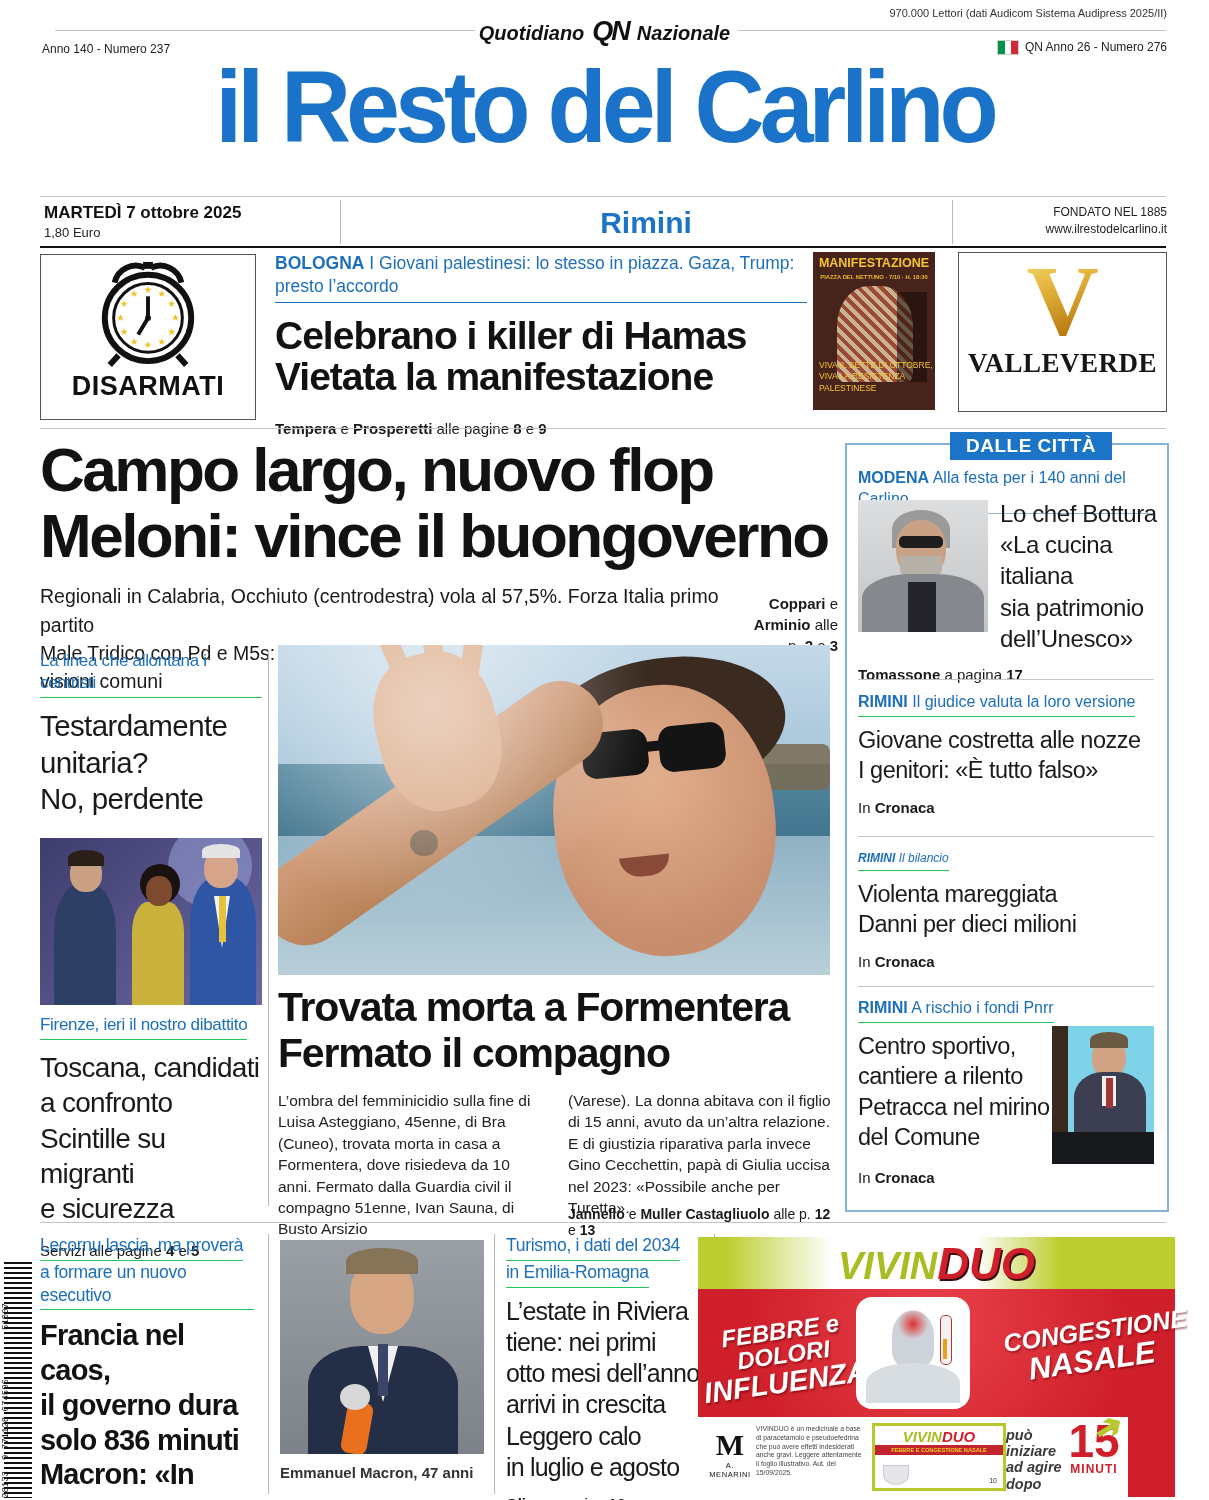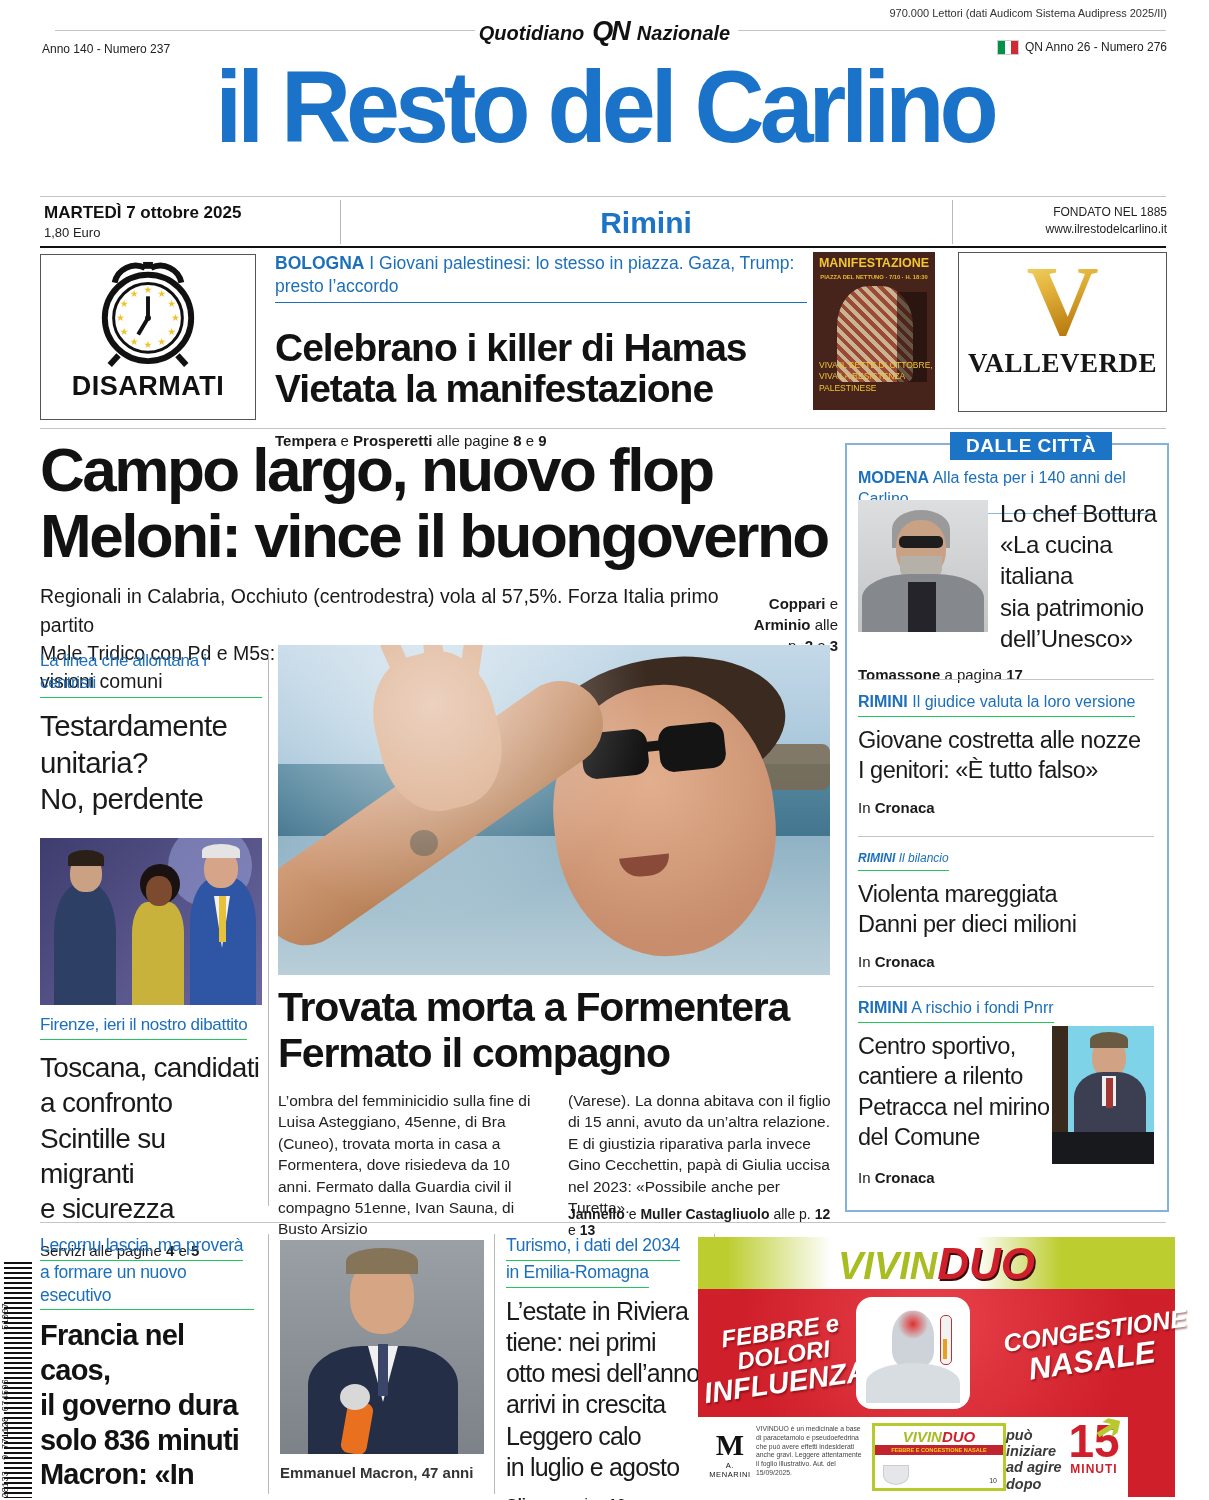--- a/index.html
+++ b/index.html
@@ -132,21 +132,21 @@
     <text x="46" y="38.7" font-size="10" text-anchor="middle" fill="#eec32a">★</text>
     <line x1="60" y1="60" x2="60" y2="38" stroke="#111" stroke-width="4"></line>
     <line x1="60" y1="60" x2="50" y2="77" stroke="#111" stroke-width="4"></line>
     <circle cx="60" cy="60" r="3" fill="#111"></circle>
   </svg>
   <div class="disarmati-label">DISARMATI</div>
 </div>
 
 <div class="abs" style="left:275px;top:252px;width:532px;">
   <div class="kick" style="font-size:17.5px;border-bottom:1px solid #1c6fba;padding-bottom:4px;"><span class="b">BOLOGNA</span><span> I Giovani palestinesi: lo stesso in piazza. Gaza, Trump: presto l’accordo</span></div>
-  <div class="hl-b" style="font-size:39px;letter-spacing:-1px;line-height:1.07;margin-top:24px;">Celebrano i killer di Hamas</div>
+  <div class="hl-b" style="font-size:39px;letter-spacing:-1px;line-height:1.07;margin-top:12px;">Celebrano i killer di Hamas</div>
   <div class="hl-b" style="font-size:39px;letter-spacing:-1px;line-height:1.07;">Vietata la manifestazione</div>
   <div class="byl" style="margin-top:22px;"><span class="b">Tempera</span><span> e </span><span class="b">Prosperetti</span><span> alle pagine </span><span class="b">8</span><span> e </span><span class="b">9</span></div>
 </div>
 
 <div class="photo poster" style="left:813px;top:252px;width:122px;height:158px;">
   <div class="pp" style="left:24px;top:34px;width:76px;height:96px;border-radius:42% 42% 8% 8%;
        background:repeating-linear-gradient(45deg,#9a4a35 0 4px,#c9b393 4px 8px);"></div>
   <div class="pp" style="left:84px;top:40px;width:30px;height:90px;background:rgba(20,10,8,.55);"></div>
   <div class="pp poster-title" style="left:0;top:4px;width:100%;">MANIFESTAZIONE</div>
   <div class="pp poster-sub" style="left:0;top:22px;width:100%;">PIAZZA DEL NETTUNO · 7/10 · H. 18:30</div>

